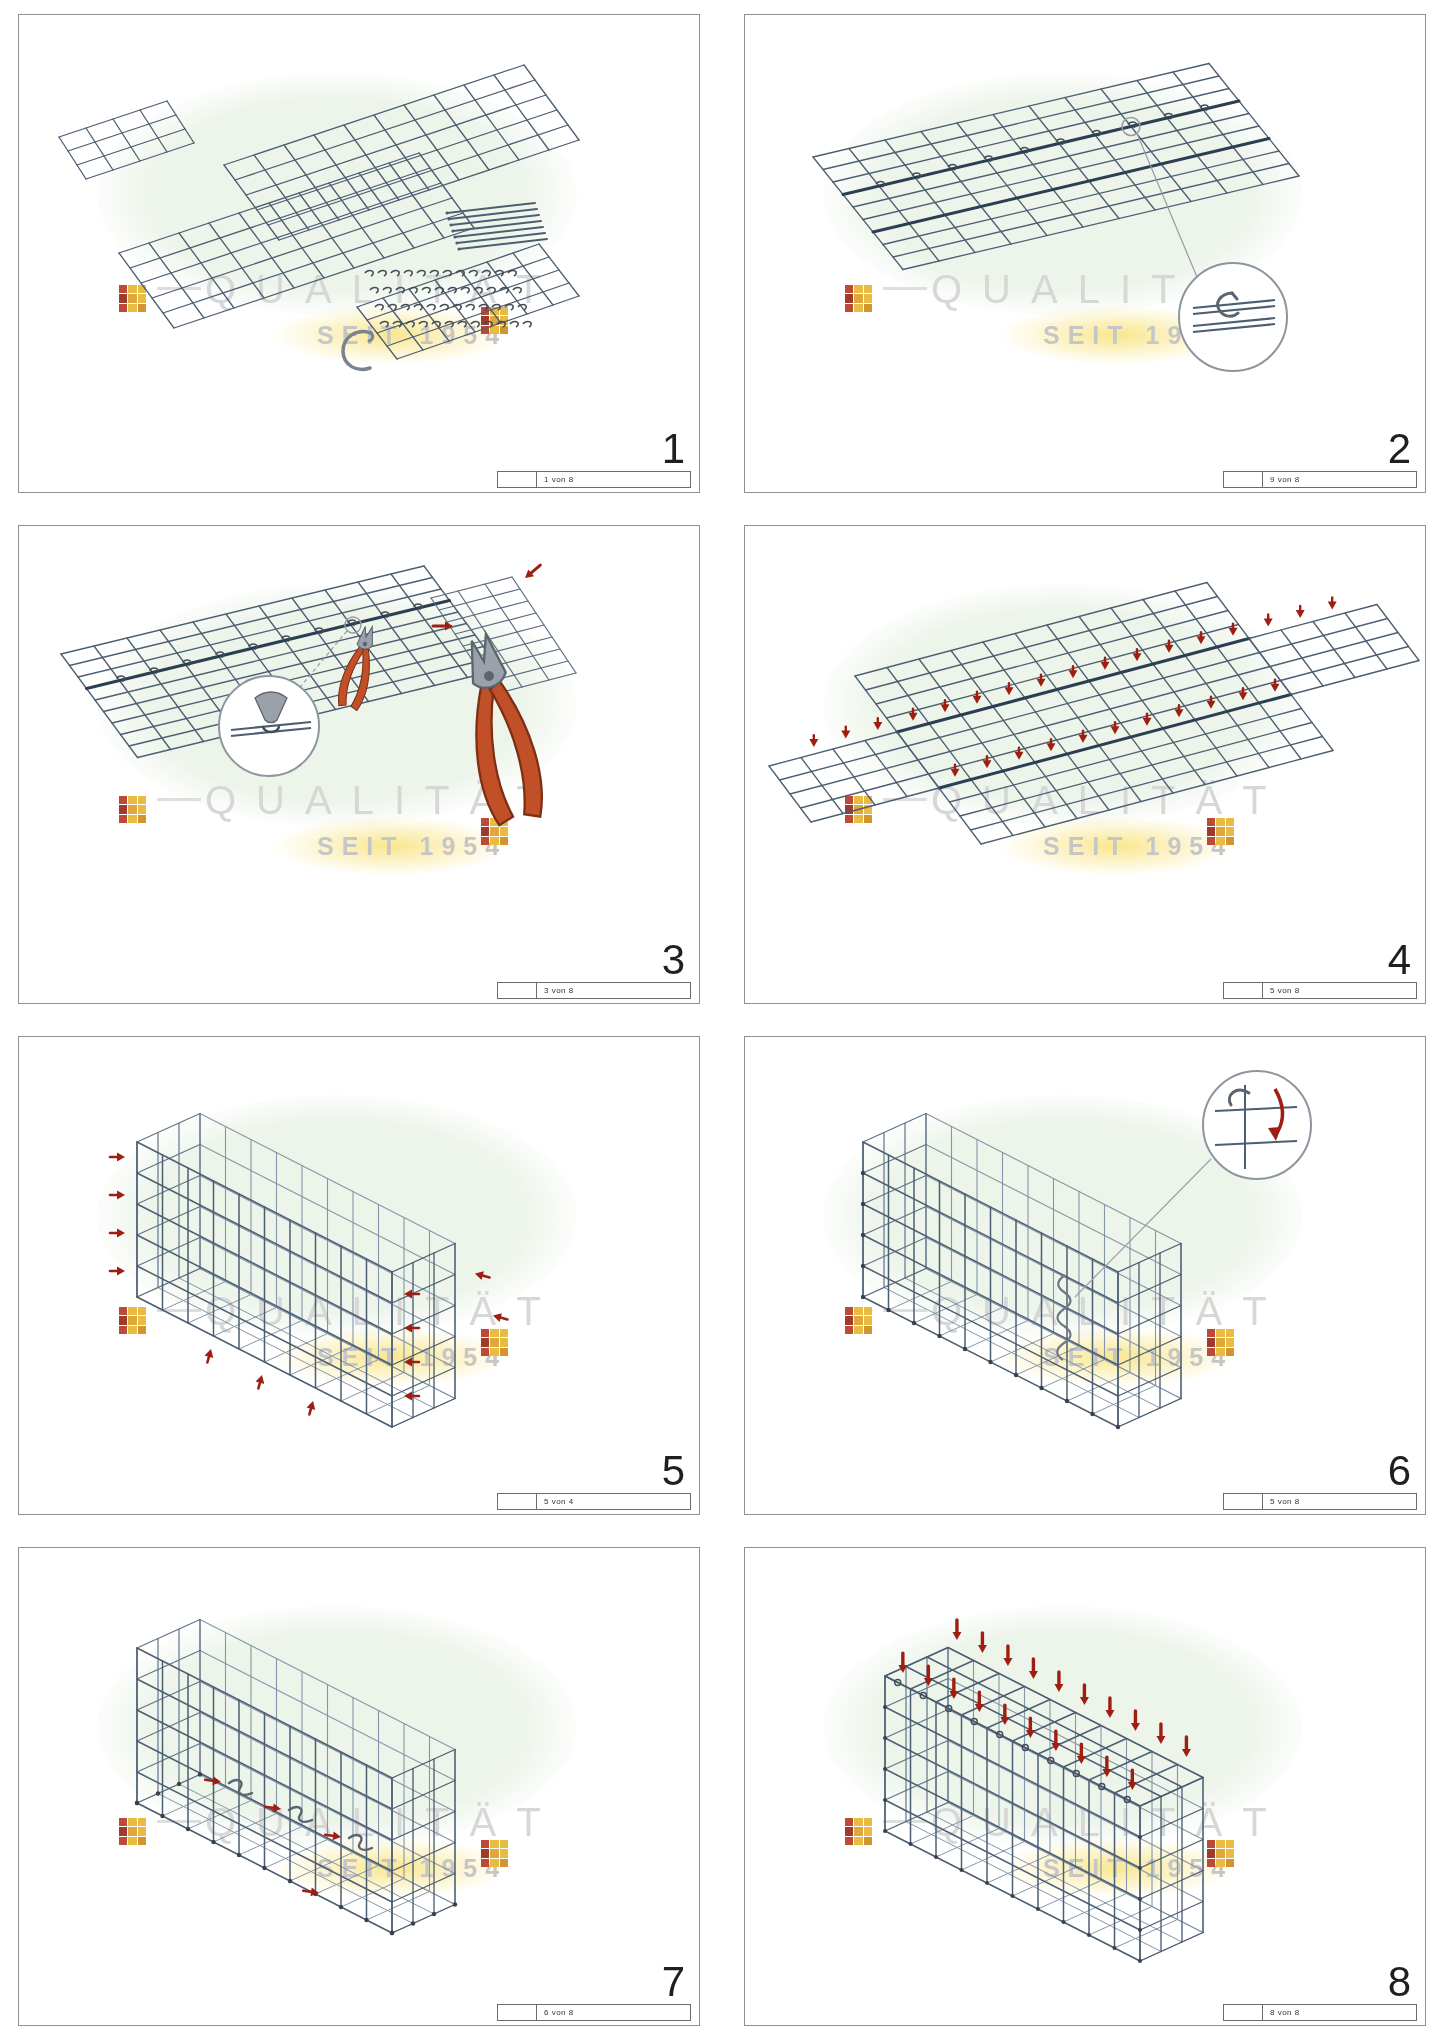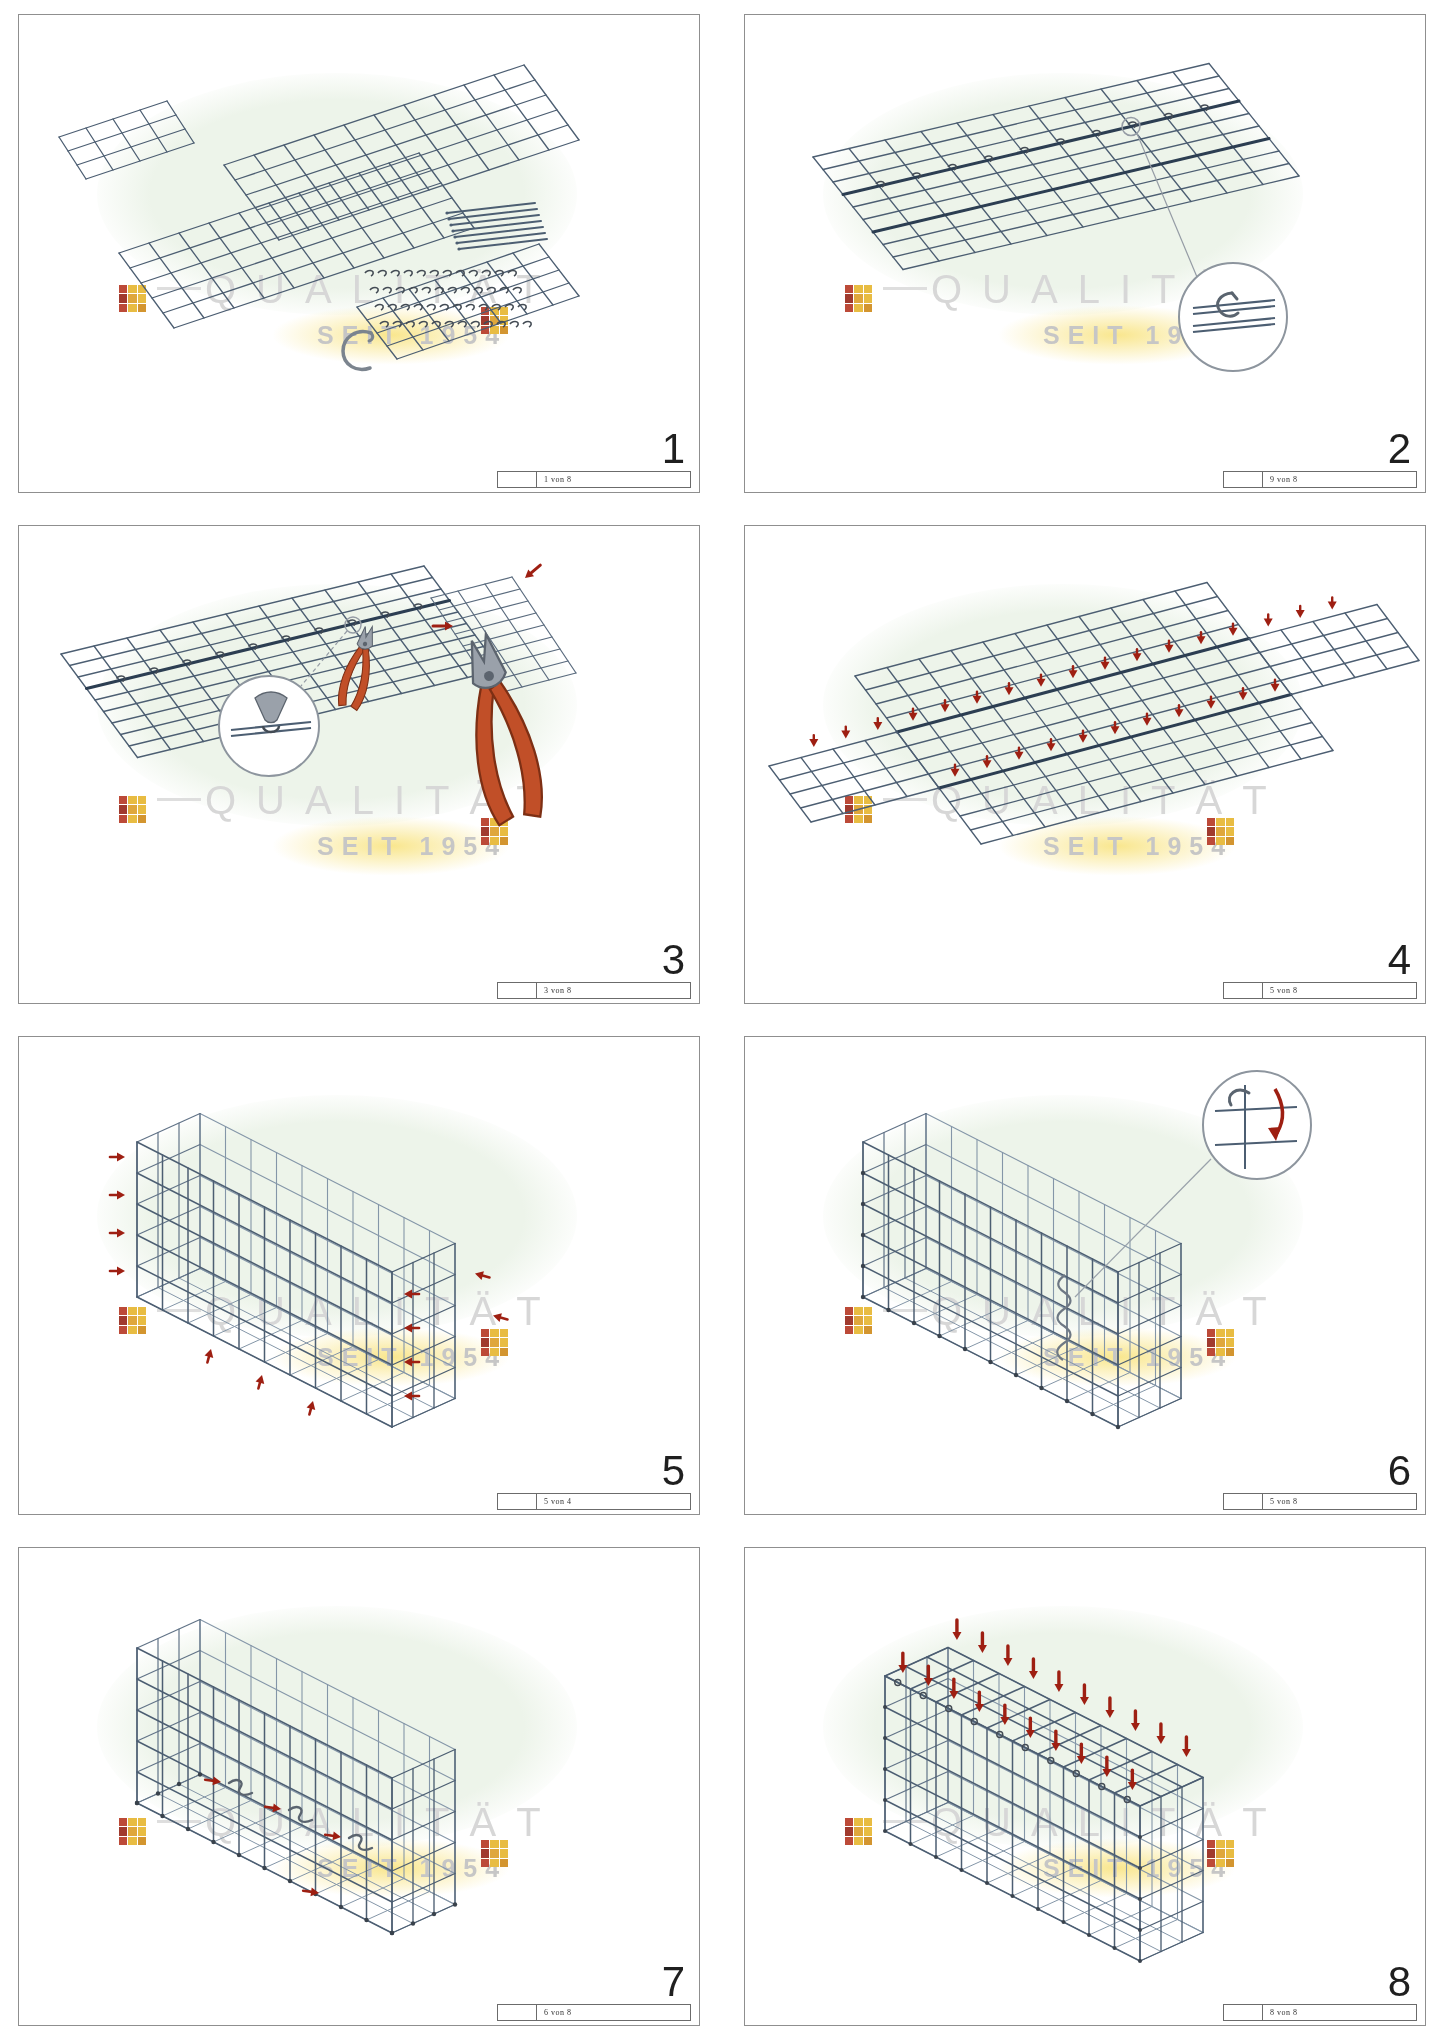--- a/index.html
+++ b/index.html
@@ -20,21 +20,21 @@
   .wm-logo span{display:block;}
   .wm-logo-left{left:100px;top:270px;}
   .wm-logo-right{left:462px;top:292px;}
   
   .art{position:absolute;left:0;top:0;width:100%;height:100%;z-index:1;}
   
   .stepnum{position:absolute;right:14px;bottom:22px;z-index:2;font-size:42px;color:#1f1f1f;line-height:1;}
   .sheetbox{position:absolute;right:8px;bottom:4px;z-index:2;width:192px;height:15px;border:1px solid #6b6b6b;
     display:flex;align-items:center;background:#fff;font-size:8px;color:#333;}
   .sheetbox-cell-small{width:38px;height:100%;border-right:1px solid #6b6b6b;}
-  .sheetbox-label{padding-left:7px;letter-spacing:0.5px;font-family:Liberation Serif, serif;}
+  .sheetbox-label{padding-left:7px;letter-spacing:0.5px;}
 </style>
 </head>
 <body>
 
 <div class="sheet">
 
   <section class="panel">
     <div class="wm">
       <div class="wm-ellipse"></div>
       <div class="wm-logo wm-logo-left">

